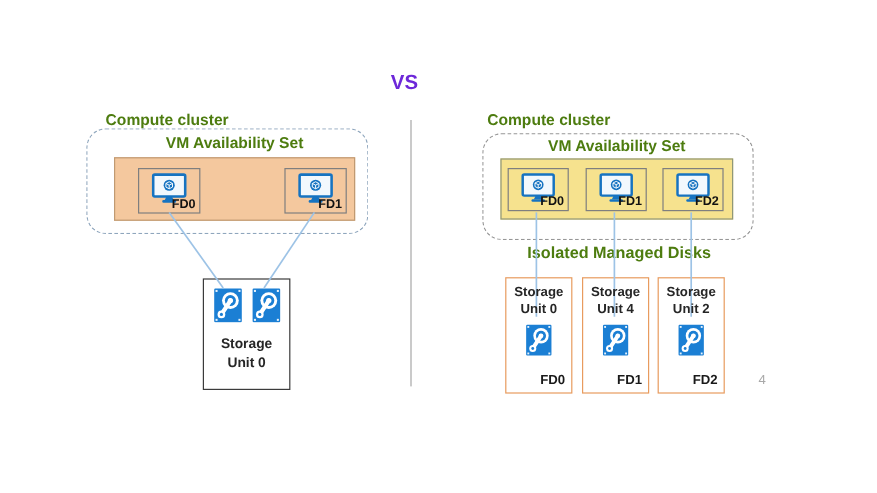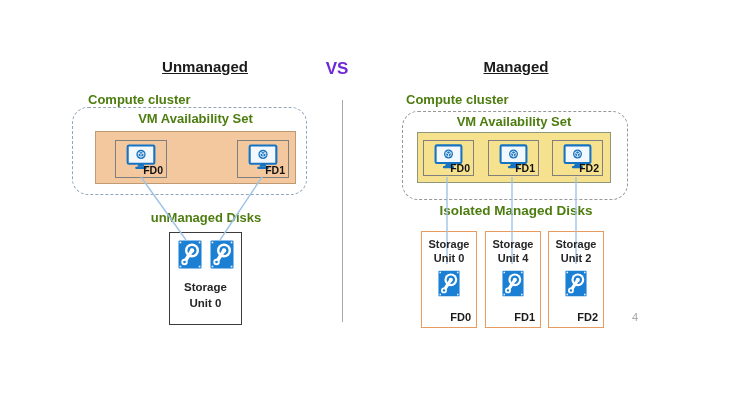--- a/index.html
+++ b/index.html
@@ -47,21 +47,20 @@
 <div class="canvas">
 
   <svg class="overlay" width="731" height="411" viewBox="0 0 731 411">
     <line x1="141" y1="177" x2="186" y2="240" stroke="#9DC3E6" stroke-width="1.4"></line>
     <line x1="262" y1="177" x2="220" y2="240" stroke="#9DC3E6" stroke-width="1.4"></line>
     <line x1="447" y1="177" x2="447" y2="264" stroke="#9DC3E6" stroke-width="1.4"></line>
     <line x1="512" y1="177" x2="512" y2="264" stroke="#9DC3E6" stroke-width="1.4"></line>
     <line x1="576" y1="177" x2="576" y2="264" stroke="#9DC3E6" stroke-width="1.4"></line>
   </svg>
 
-  <div class="abs title center" style="left:120px;top:58px;width:170px;">Unmanaged</div>
 
   <div class="abs label" style="left:88px;top:92px;">Compute cluster</div>
 
   <div class="abs dashed-box" style="left:72px;top:107px;width:233px;height:86px;"></div>
 
   <div class="abs label center" style="left:95px;top:111px;width:201px;">VM Availability Set</div>
 
   <div class="abs fill-box orange" style="left:95px;top:131px;width:201px;height:53px;"></div>
 
   <div class="fd-box" style="left:115px;top:140px;width:52px;height:38px;">
@@ -79,21 +78,20 @@
     <svg width="32" height="27" viewBox="0 0 36 30">
       <rect x="3" y="1.5" width="30" height="20.5" rx="1.5" fill="#f2f8fd" stroke="#1673C1" stroke-width="2.4"></rect>
       <circle cx="18" cy="11.5" r="5.2" fill="#1673C1"></circle>
       <path d="M18 8.2 L21.1 9.8 L21.1 13.2 L18 14.8 L14.9 13.2 L14.9 9.8 Z M14.9 9.8 L18 11.4 L21.1 9.8 M18 11.4 L18 14.8" fill="none" stroke="#ffffff" stroke-width="0.9"></path>
       <path d="M15.5 22 L20.5 22 L22.2 25.4 L13.8 25.4 Z" fill="#1673C1"></path>
       <rect x="11.5" y="25.4" width="13" height="2.6" rx="1.2" fill="#1673C1"></rect>
     </svg>
     <span class="fd-label">FD1</span>
   </div>
 
-  <div class="abs label center" style="left:125px;top:210px;width:162px;">unManaged Disks</div>
 
   <div class="abs storage-box-left" style="left:169px;top:232px;width:73px;height:93px;">
     <div class="disk-row">
       <svg width="24" height="29" viewBox="0 0 24 29">
         <rect x="0.5" y="0.5" width="23" height="28" rx="1" fill="#1B7FD4"></rect>
         <rect x="1.6" y="1.6" width="1.7" height="1.7" fill="#fff" opacity="0.9"></rect>
         <rect x="20.7" y="1.6" width="1.7" height="1.7" fill="#fff" opacity="0.9"></rect>
         <rect x="1.6" y="25.7" width="1.7" height="1.7" fill="#fff" opacity="0.9"></rect>
         <rect x="20.7" y="25.7" width="1.7" height="1.7" fill="#fff" opacity="0.9"></rect>
         <circle cx="14" cy="10.5" r="7" fill="#fff"></circle>
@@ -121,21 +119,20 @@
     </div>
     <div class="storage-text center">
       <div>Storage</div>
       <div>Unit 0</div>
     </div>
   </div>
 
   <div class="abs vs center" style="left:312px;top:59px;width:50px;">VS</div>
   <div class="abs divider-line" style="left:342px;top:100px;height:222px;"></div>
 
-  <div class="abs title center" style="left:430px;top:58px;width:172px;">Managed</div>
 
   <div class="abs label" style="left:406px;top:92px;">Compute cluster</div>
 
   <div class="abs dashed-box gray" style="left:402px;top:111px;width:224px;height:87px;"></div>
 
   <div class="abs label center" style="left:417px;top:114px;width:194px;">VM Availability Set</div>
 
   <div class="abs fill-box yellow" style="left:417px;top:132px;width:194px;height:51px;"></div>
 
   <div class="fd-box" style="left:423px;top:140px;width:51px;height:36px;">

